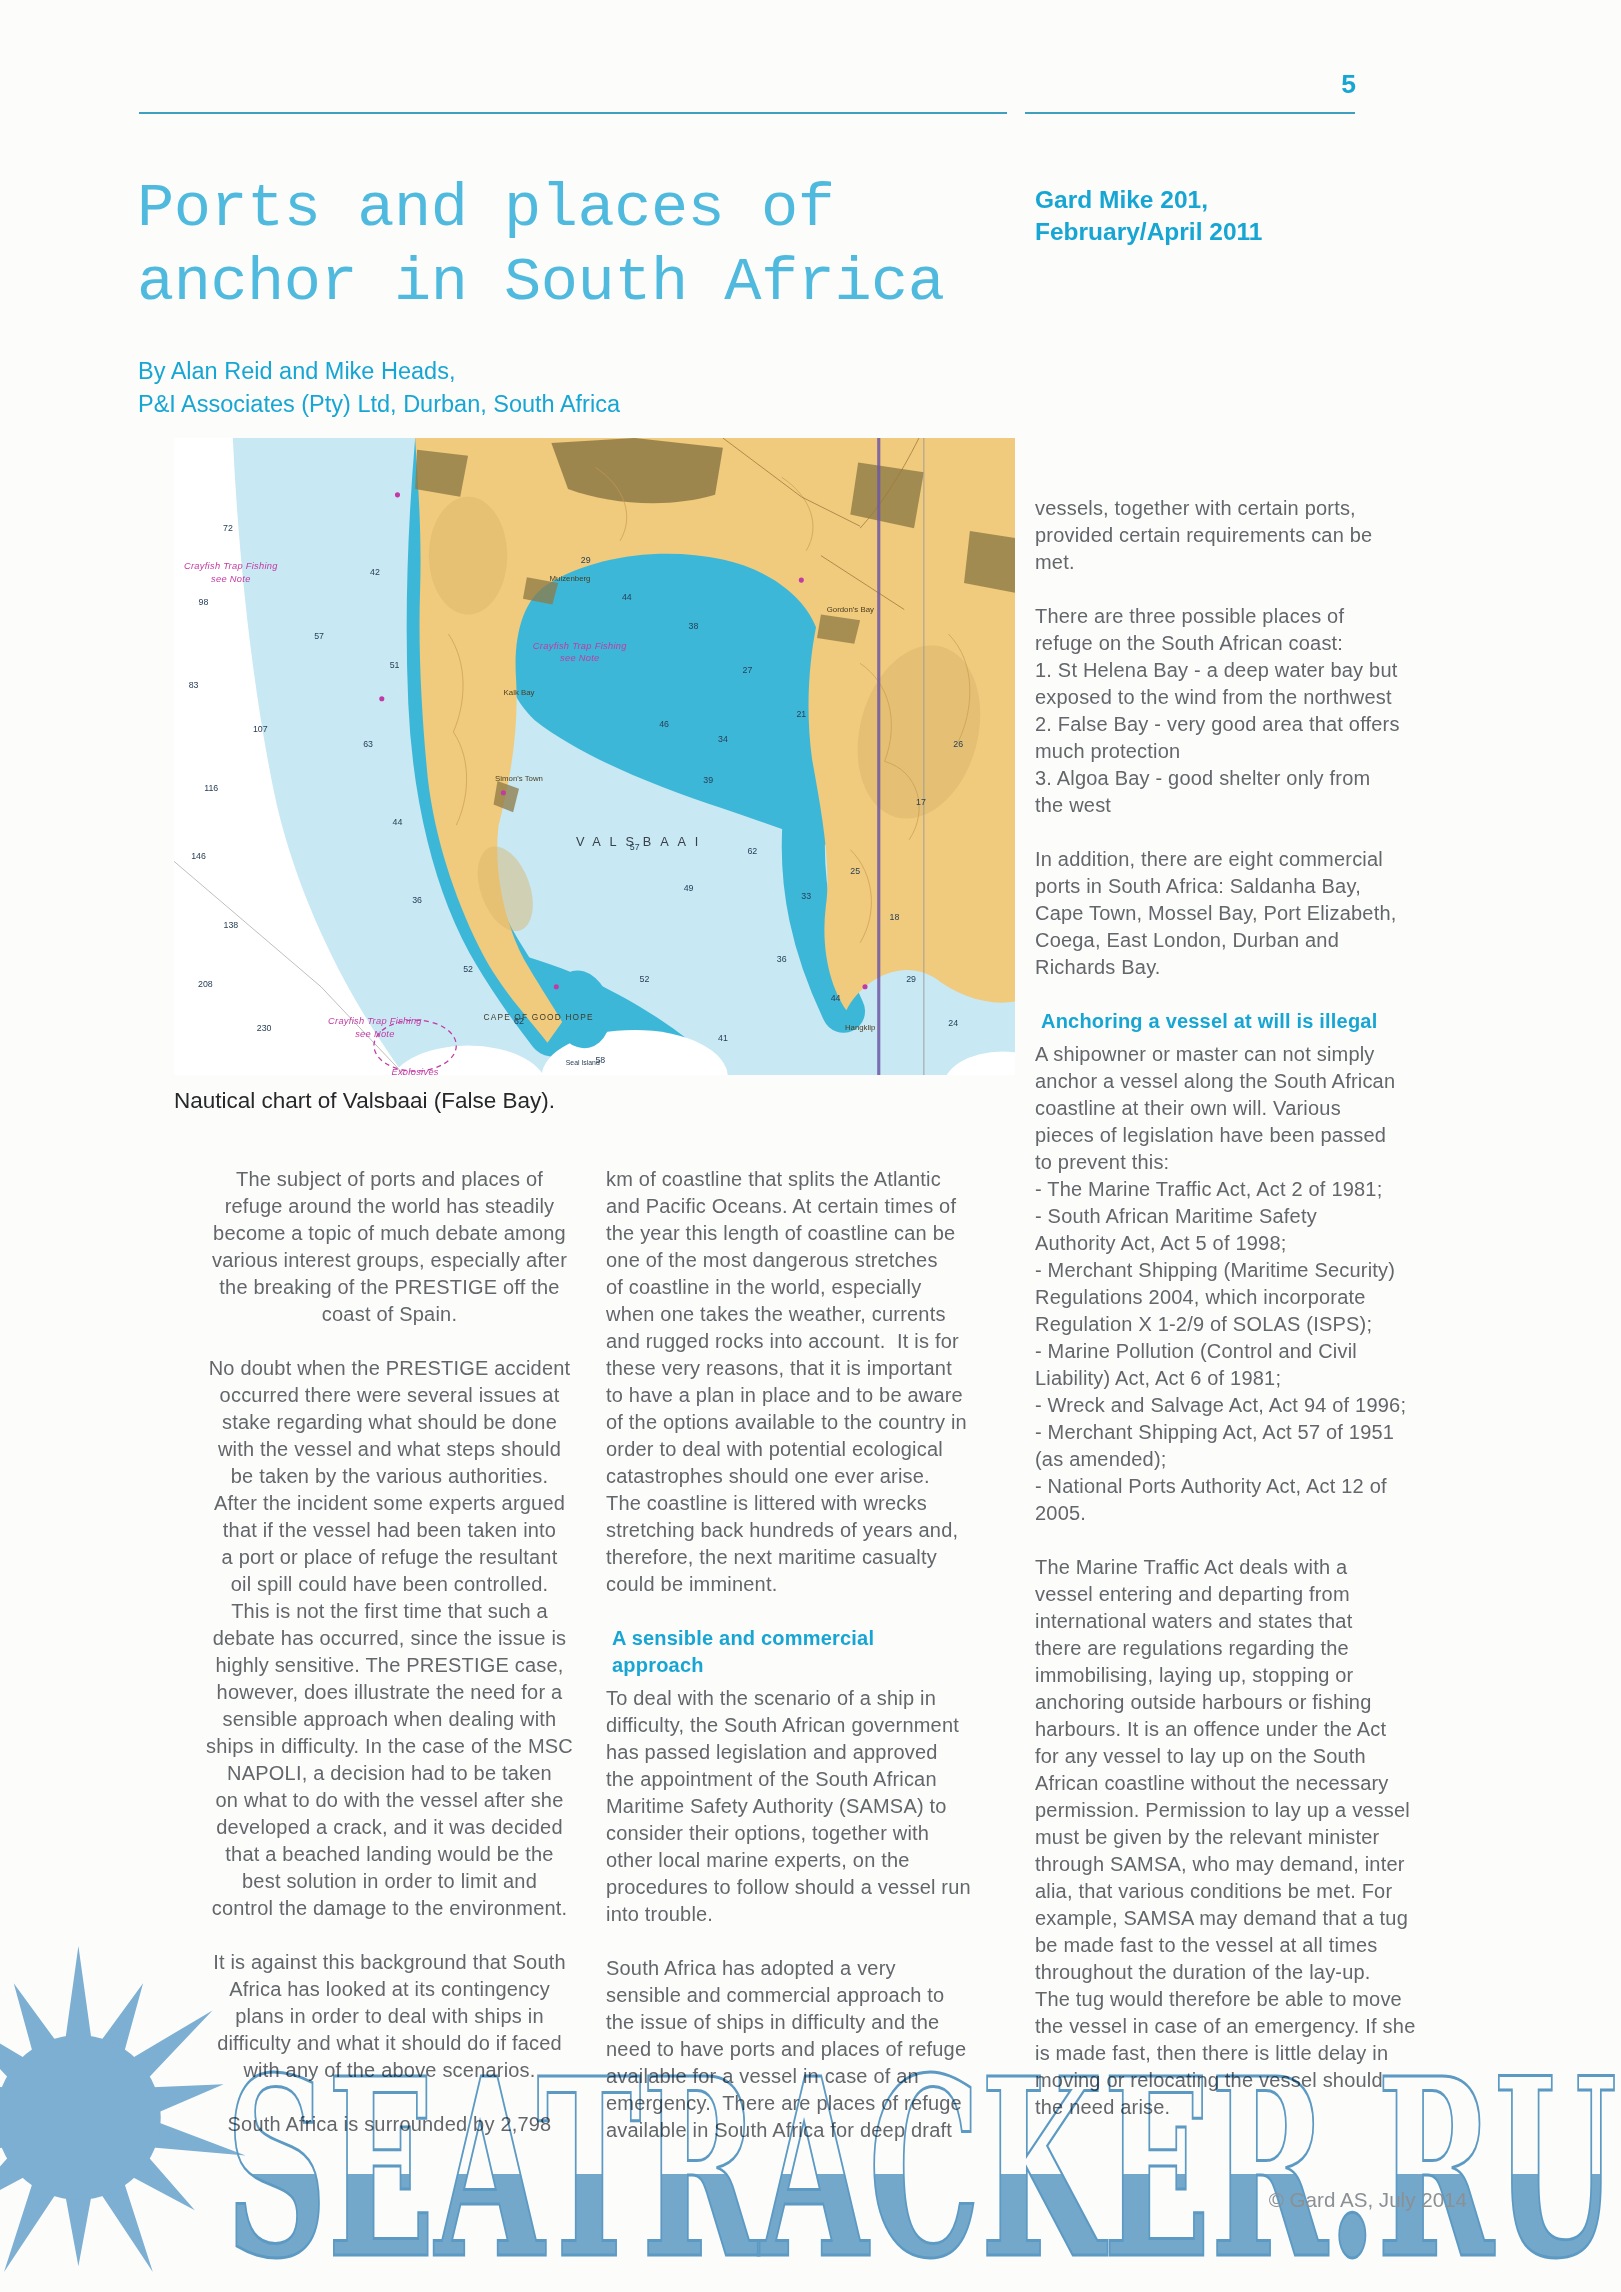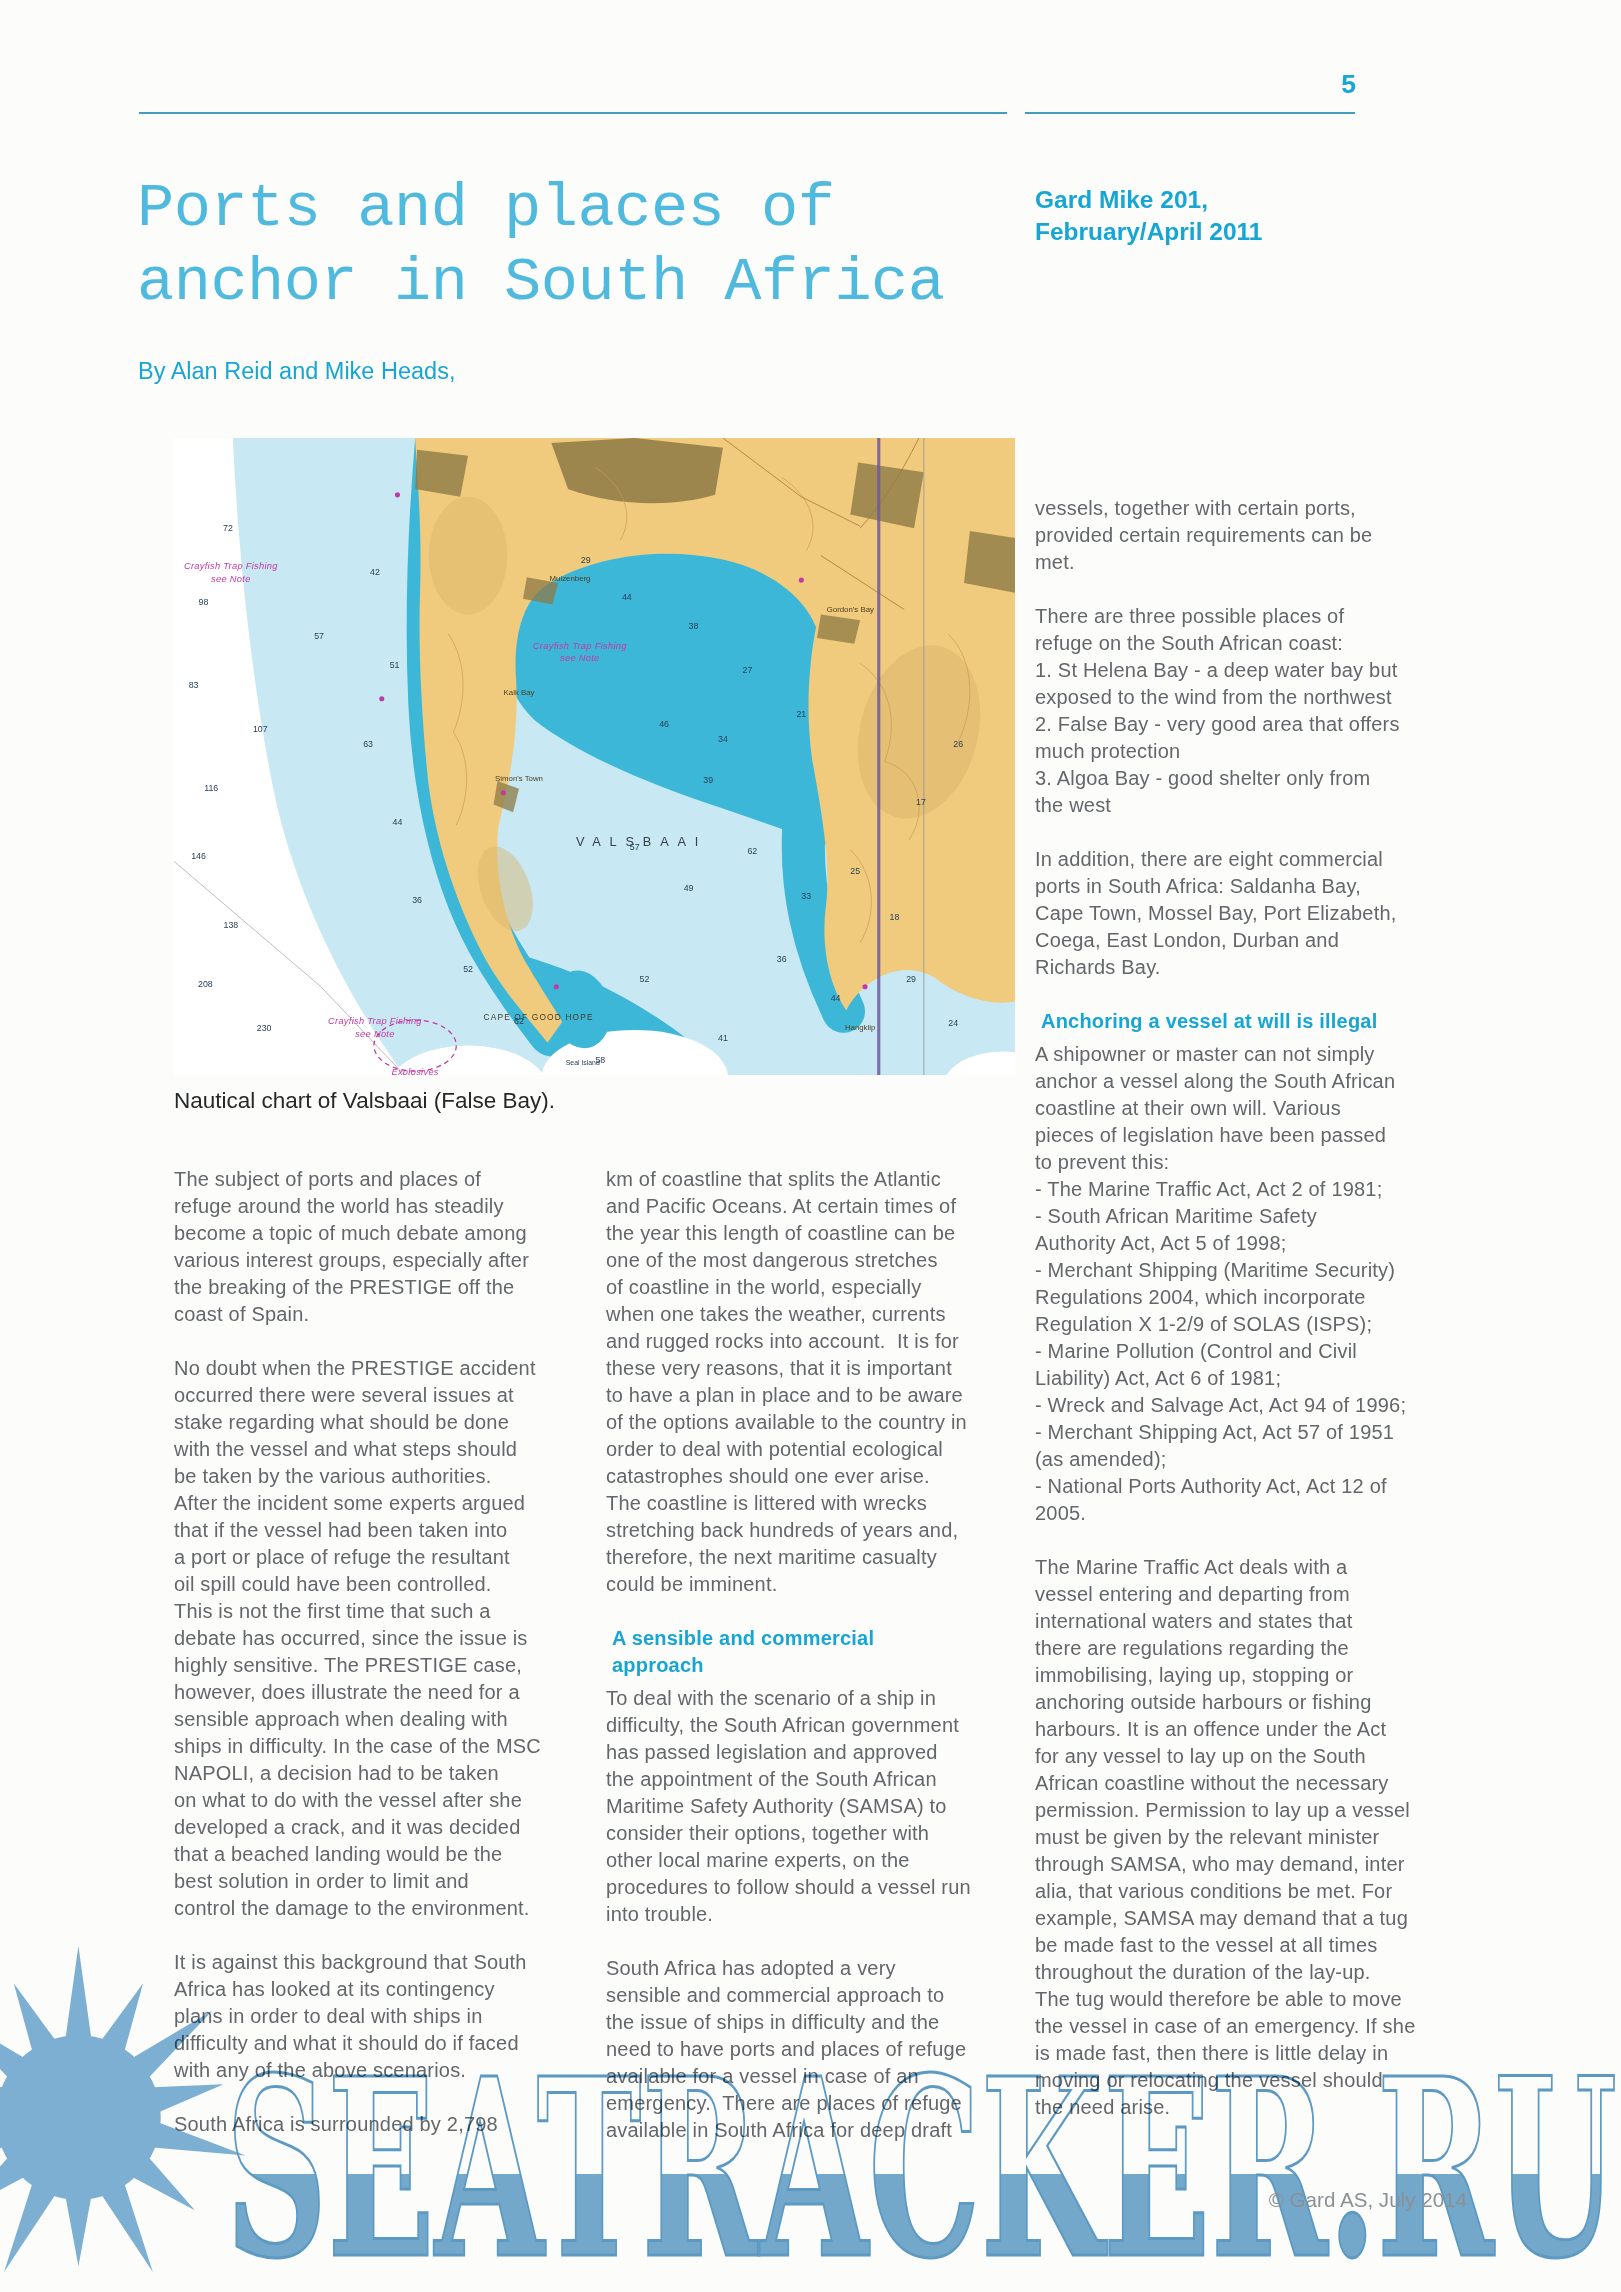--- a/index.html
+++ b/index.html
@@ -24,21 +24,21 @@
           font-weight:normal;color:var(--accent);}
   .masthead{position:absolute;left:1035px;top:184px;font-size:24.5px;line-height:32px;
             font-weight:bold;color:var(--accent);}
   .figure{position:absolute;left:174px;top:438px;width:841px;height:637px;}
   .figure svg{display:block;width:841px;height:637px;}
   .caption{position:absolute;left:174px;top:1088px;font-size:22.5px;color:var(--caption-color);}
   .col{position:absolute;font-size:20px;line-height:27px;color:var(--body-color);
        letter-spacing:0.2px;}
   .col p{margin:0 0 27px 0;white-space:pre;}
   .col .subhead{margin:6px;font-weight:bold;color:var(--accent);white-space:pre;}
-  .col1{left:174px;top:1166px;width:431px;}
+  .col1{left:174px;top:1166px;width:431px;text-align:center;}
   .col2{left:606px;top:1166px;width:431px;}
   .col3{left:1035px;top:495px;width:451px;}
   .footer{position:absolute;left:980px;top:2188px;width:487px;text-align:right;
           font-size:20.6px;color:var(--footer-color);z-index:30;}
   .watermark{position:absolute;left:0;top:1882px;width:1621px;height:412px;z-index:20;
              mix-blend-mode:multiply;pointer-events:none;}
   
   .depth{font-size:9px;fill:var(--map-navy);text-anchor:middle;}
   .town{font-size:8px;fill:#4a3d22;text-anchor:middle;}
   .bay-label{font-size:13px;letter-spacing:9px;fill:#394048;text-anchor:middle;}
@@ -56,20 +56,21 @@
   <div class="rule rule-left"></div>
   <div class="rule rule-right"></div>
 
   <div class="title">
     <div>Ports and places of</div>
     <div>anchor in South Africa</div>
   </div>
 
   <div class="byline">
     <div>By Alan Reid and Mike Heads,</div>
+    <div>P&amp;I Associates (Pty) Ltd, Durban, South Africa</div>
   </div>
 
   <div class="masthead">
     <div>Gard Mike 201,</div>
     <div>February/April 2011</div>
   </div>
 
   <div class="figure">
     <svg viewBox="0 0 858 650" preserveAspectRatio="none">
 

